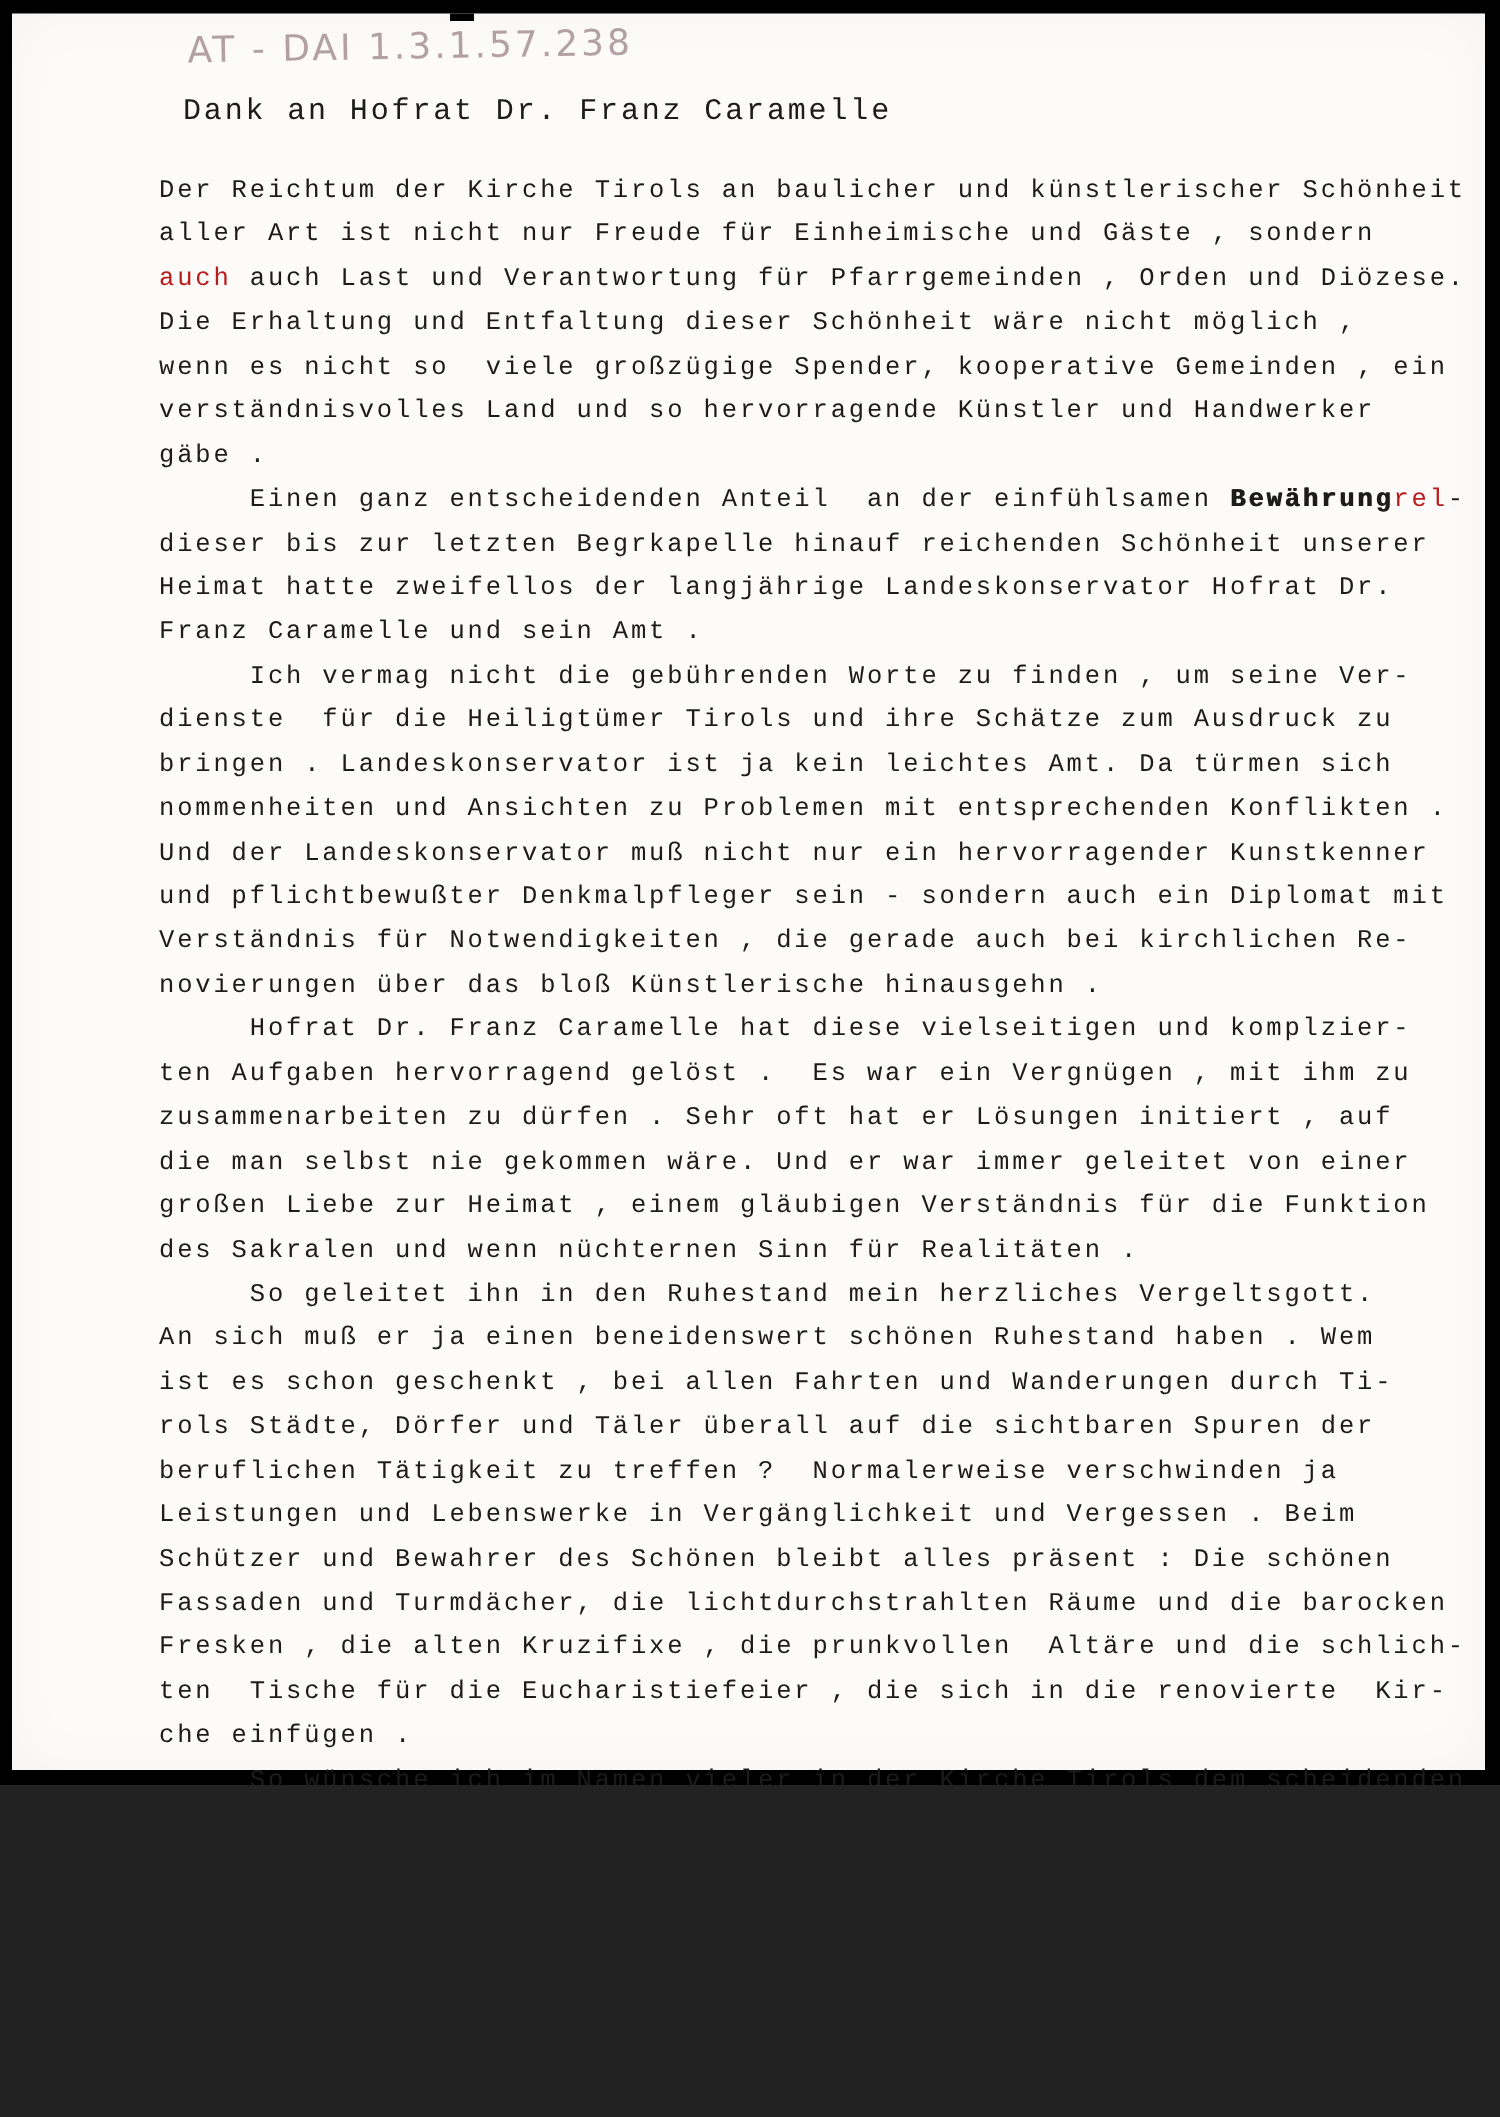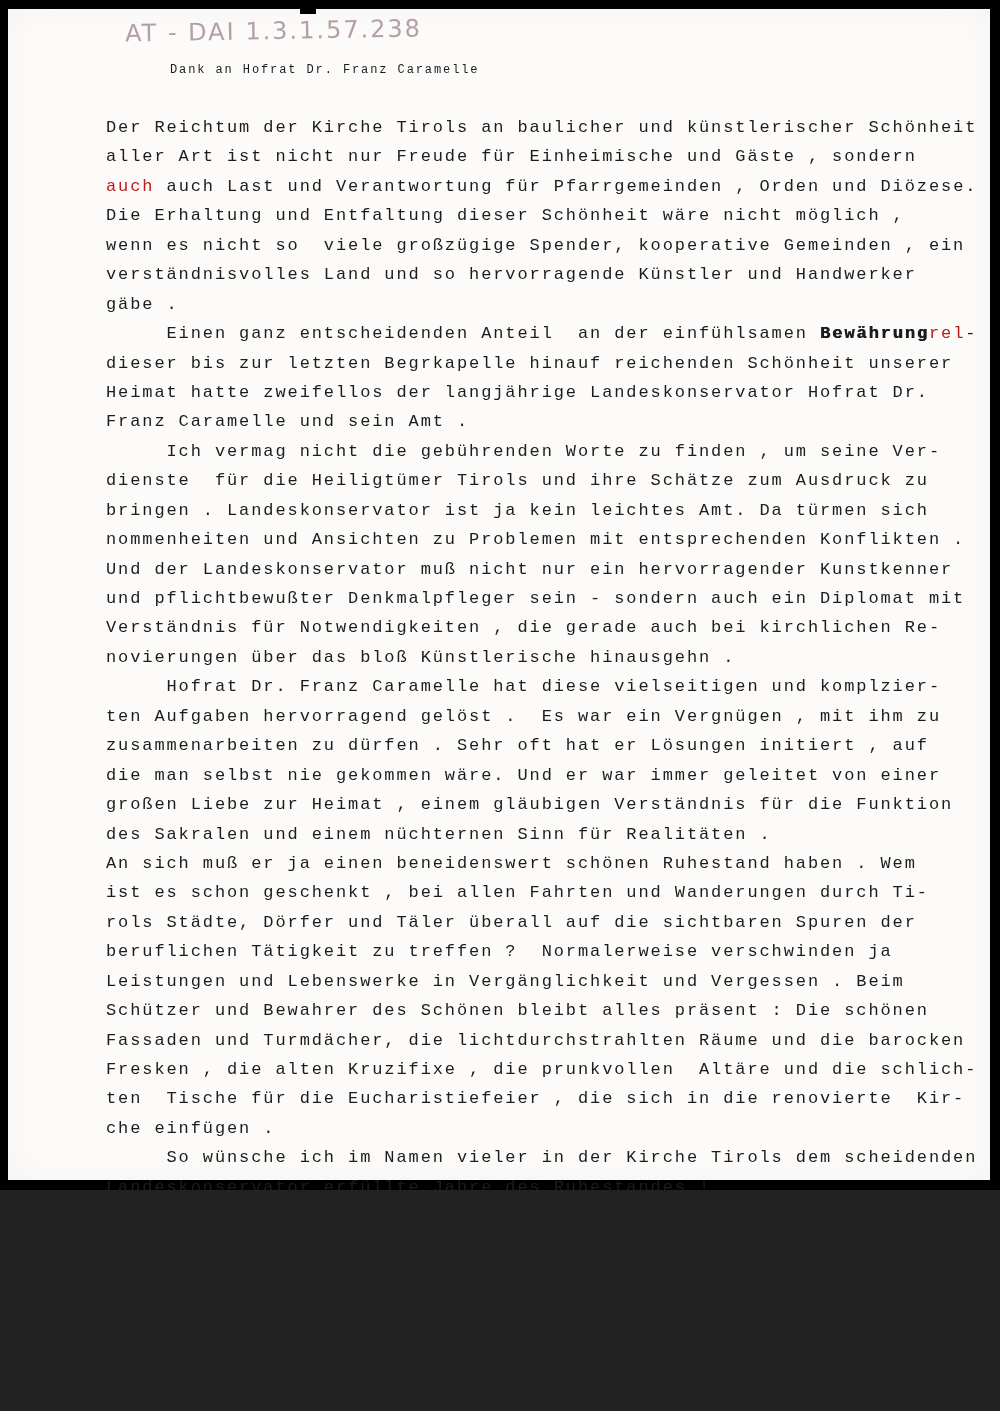--- a/index.html
+++ b/index.html
@@ -22,25 +22,24 @@
     font-family:"DejaVu Sans",sans-serif;
     font-size:24px;
     letter-spacing:2px;
     color:#b3a0a6;
     transform:rotate(-1deg);
     white-space:pre;
   }
   .title{
     position:absolute;
     left:114px;top:54px;
-    font-size:12px;
+    font-size:20px;
     letter-spacing:1.9px;
     color:#1c1c1c;
     white-space:pre;
-    margin-left:48px;
   }
   .body{
     position:absolute;
     left:98px;top:104px;
     font-size:17px;
     color:#1c1c1c;
   }
   .line{
     white-space:pre;
     height:29.45px;
@@ -96,21 +95,22 @@
         <div class="line"><span>nommenheiten und Ansichten zu Problemen mit entsprechenden Konflikten .</span></div>
         <div class="line"><span>Und der Landeskonservator muß nicht nur ein hervorragender Kunstkenner</span></div>
         <div class="line"><span>und pflichtbewußter Denkmalpfleger sein - sondern auch ein Diplomat mit</span></div>
         <div class="line"><span>Verständnis für Notwendigkeiten , die gerade auch bei kirchlichen Re-</span></div>
         <div class="line"><span>novierungen über das bloß Künstlerische hinausgehn .</span></div>
         <div class="line"><span>     Hofrat Dr. Franz Caramelle hat diese vielseitigen und komplzier-</span></div>
         <div class="line"><span>ten Aufgaben hervorragend gelöst .  Es war ein Vergnügen , mit ihm zu</span></div>
         <div class="line"><span>zusammenarbeiten zu dürfen . Sehr oft hat er Lösungen initiert , auf</span></div>
         <div class="line"><span>die man selbst nie gekommen wäre. Und er war immer geleitet von einer</span></div>
         <div class="line"><span>großen Liebe zur Heimat , einem gläubigen Verständnis für die Funktion</span></div>
-        <div class="line"><span>des Sakralen und einem nüchternen Sinn für Realitäten .</span></div>
+        <div class="line"><span>des Sakralen und wenn nüchternen Sinn für Realitäten .</span></div>
+        <div class="line"><span>     So geleitet ihn in den Ruhestand mein herzliches Vergeltsgott.</span></div>
         <div class="line"><span>An sich muß er ja einen beneidenswert schönen Ruhestand haben . Wem</span></div>
         <div class="line"><span>ist es schon geschenkt , bei allen Fahrten und Wanderungen durch Ti-</span></div>
         <div class="line"><span>rols Städte, Dörfer und Täler überall auf die sichtbaren Spuren der</span></div>
         <div class="line"><span>beruflichen Tätigkeit zu treffen ?  Normalerweise verschwinden ja</span></div>
         <div class="line"><span>Leistungen und Lebenswerke in Vergänglichkeit und Vergessen . Beim</span></div>
         <div class="line"><span>Schützer und Bewahrer des Schönen bleibt alles präsent : Die schönen</span></div>
         <div class="line"><span>Fassaden und Turmdächer, die lichtdurchstrahlten Räume und die barocken</span></div>
         <div class="line"><span>Fresken , die alten Kruzifixe , die prunkvollen  Altäre und die schlich-</span></div>
         <div class="line"><span>ten  Tische für die Eucharistiefeier , die sich in die renovierte  Kir-</span></div>
         <div class="line"><span>che einfügen .</span></div>

